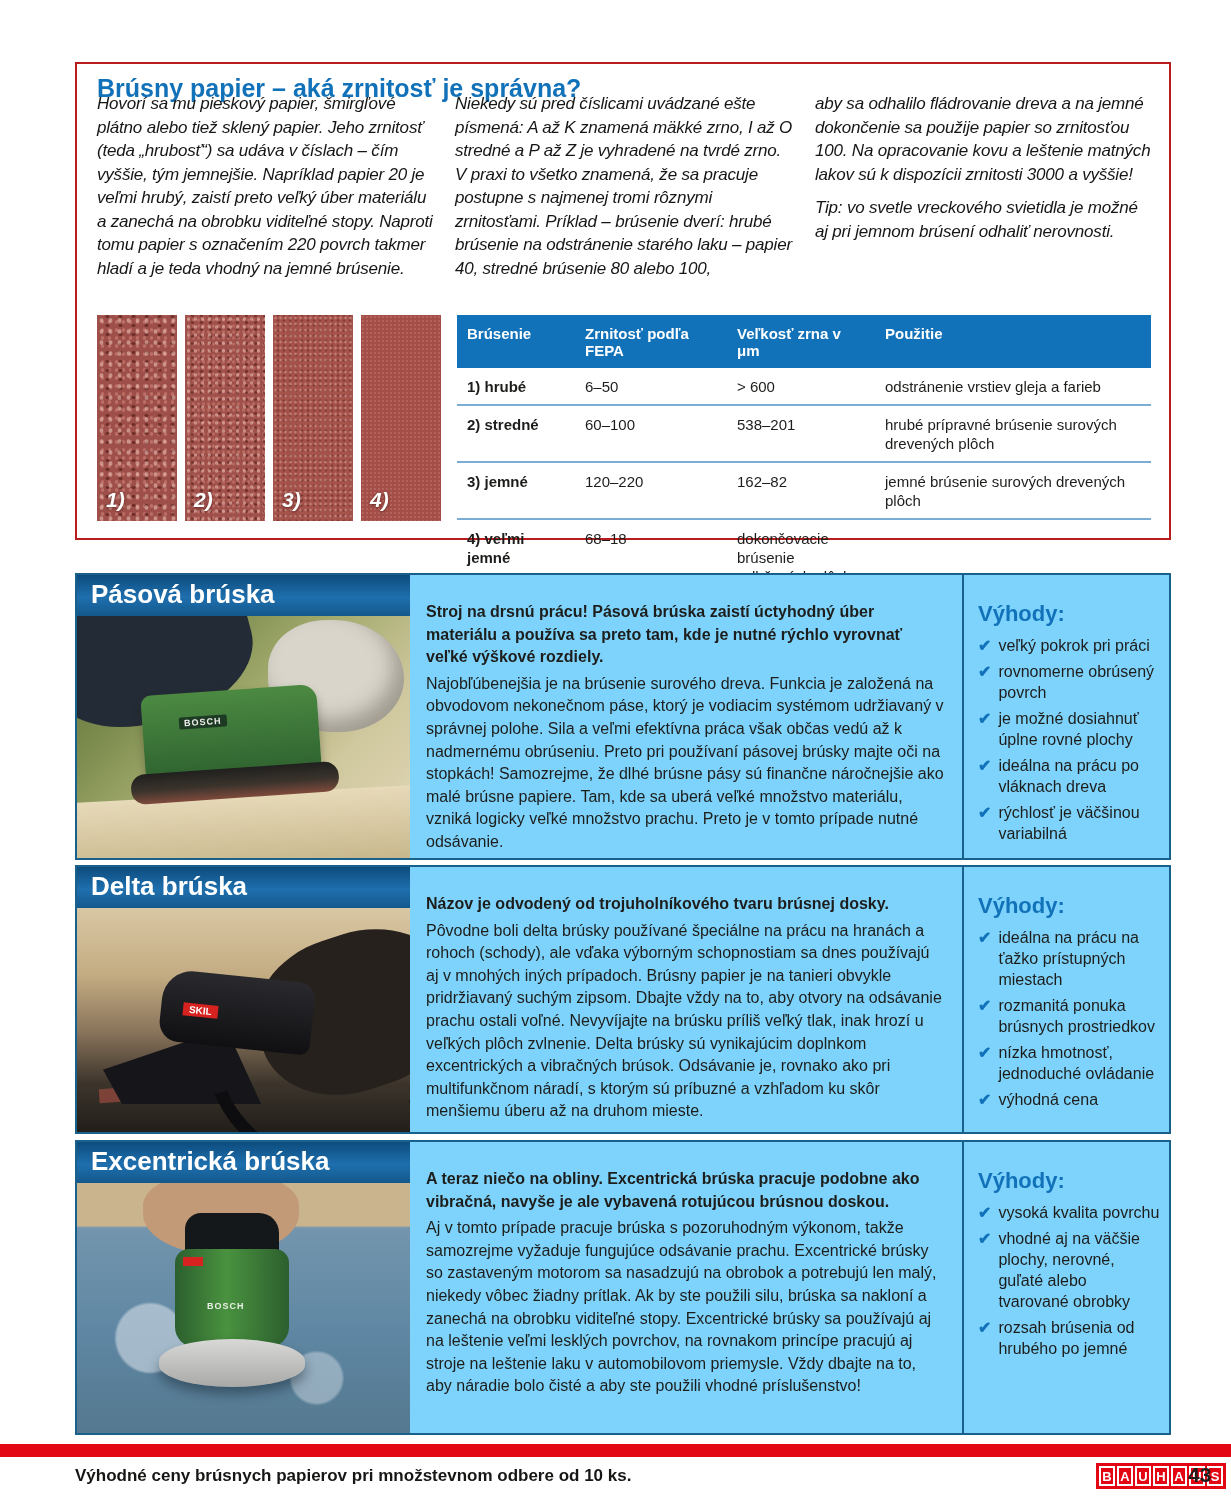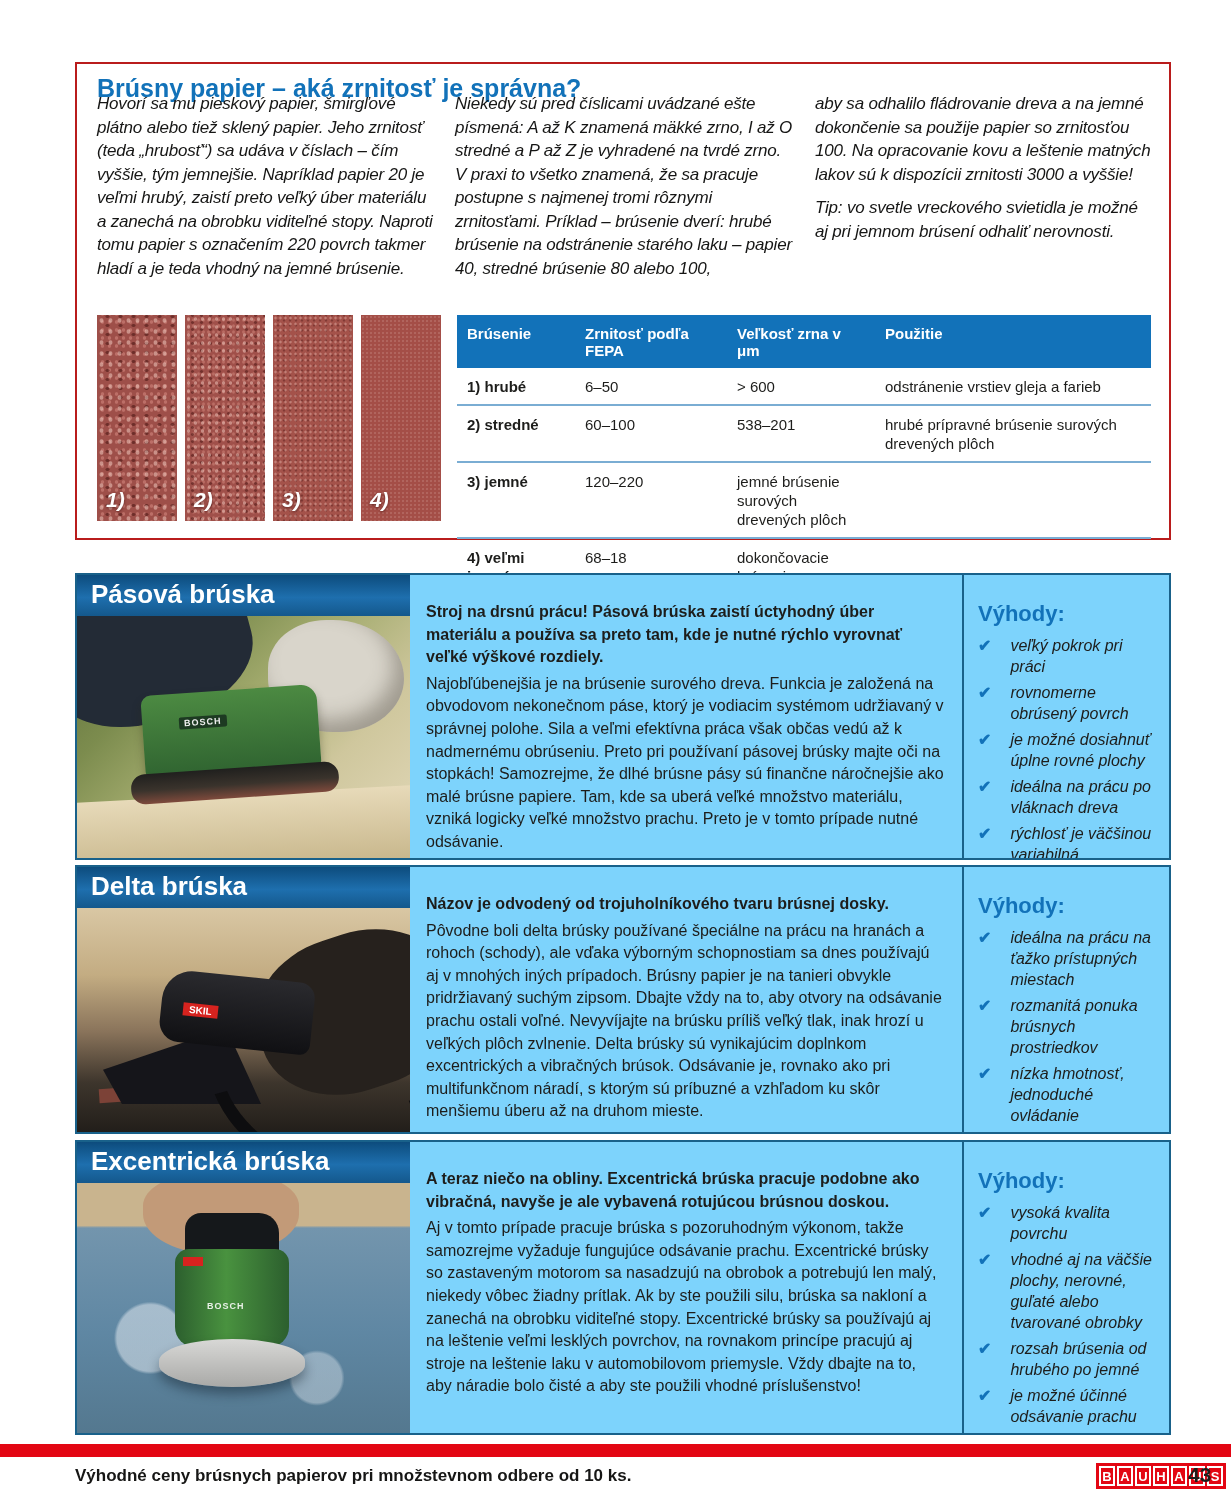--- a/index.html
+++ b/index.html
@@ -55,21 +55,21 @@
   .s2 { top:1140px; height:295px; }
   .sec-left { flex:0 0 333px; display:flex; flex-direction:column; }
   .sec-titlebar { height:41px; background:linear-gradient(180deg,#0d4c7d 0%,#1e6fae 55%,#14588c 100%);
                   color:#fff; font-weight:bold; font-size:26px; padding:4px 0 0 14px; box-sizing:border-box; }
   .photo { position:relative; flex:1; overflow:hidden; }
   .sec-mid { flex:1; padding:26px 16px 0 16px; font-size:16px; line-height:22.6px; }
   .sec-lead { font-weight:bold; margin:0 0 4px 0; }
   .sec-body { margin:0; }
   .sec-right { flex:0 0 207px; border-left:2px solid #19618a; padding:10px 8px 0 14px; box-sizing:border-box; }
   .adv-title { color:#1272b9; font-weight:bold; font-size:22px; margin:16px 0 8px 0; }
-  .adv { display:flex; gap:19px; margin-bottom:5px; font-style:italic; font-size:16px; line-height:21px; }
+  .adv { display:flex; gap:7px; margin-bottom:5px; font-size:16px; line-height:21px; }
   .check { flex:0 0 auto; color:#1272b9; font-weight:bold; font-style:normal; }
   .check::before { content:"✔"; }
 
   
   .photoA { background:linear-gradient(135deg,#5d6e3a 0%,#7c8c4e 25%,#a3ab6e 45%,#cfc79d 70%,#e3d9ba 100%); }
   .pa-board { position:absolute; left:-10px; right:-10px; bottom:-10px; height:74px;
               background:linear-gradient(180deg,#e7dab9,#c8b78c); transform:rotate(-3deg); }
   .pa-sleeve { position:absolute; left:-34px; top:-34px; width:210px; height:140px; background:#232b36;
                border-radius:45%; transform:rotate(-15deg); }
   .pa-glove { position:absolute; right:6px; top:4px; width:136px; height:112px; background:#d9d5cb;
@@ -175,20 +175,21 @@
       </div>
       <div class="t-row t-body">
         <div>2) stredné</div>
         <div>60–100</div>
         <div>538–201</div>
         <div>hrubé prípravné brúsenie surových drevených plôch</div>
       </div>
       <div class="t-row t-body">
         <div>3) jemné</div>
         <div>120–220</div>
+        <div>162–82</div>
         <div>jemné brúsenie surových drevených plôch</div>
       </div>
       <div class="t-row t-body">
         <div>4) veľmi jemné</div>
         <div>68–18</div>
         <div>dokončovacie brúsenie zvlhčených plôch, plôch opatrených základným a krycím lakom</div>
       </div>
     </div>
   </div>
 
@@ -293,24 +294,20 @@
           <span>vysoká kvalita povrchu</span>
         </div>
       <div class="adv">
           <span class="check"></span>
           <span>vhodné aj na väčšie plochy, nerovné, guľaté alebo tvarované obrobky</span>
         </div>
       <div class="adv">
           <span class="check"></span>
           <span>rozsah brúsenia od hrubého po jemné</span>
         </div>
-      <div class="adv">
-          <span class="check"></span>
-          <span>je možné účinné odsávanie prachu</span>
-        </div>
     </div>
   </div>
 
   <div class="footer-bar"></div>
   <div class="footer-note">Výhodné ceny brúsnych papierov pri množstevnom odbere od 10 ks.</div>
   <div class="bauhaus-logo">
     <span>B</span>
     <span>A</span>
     <span>U</span>
     <span>H</span>

